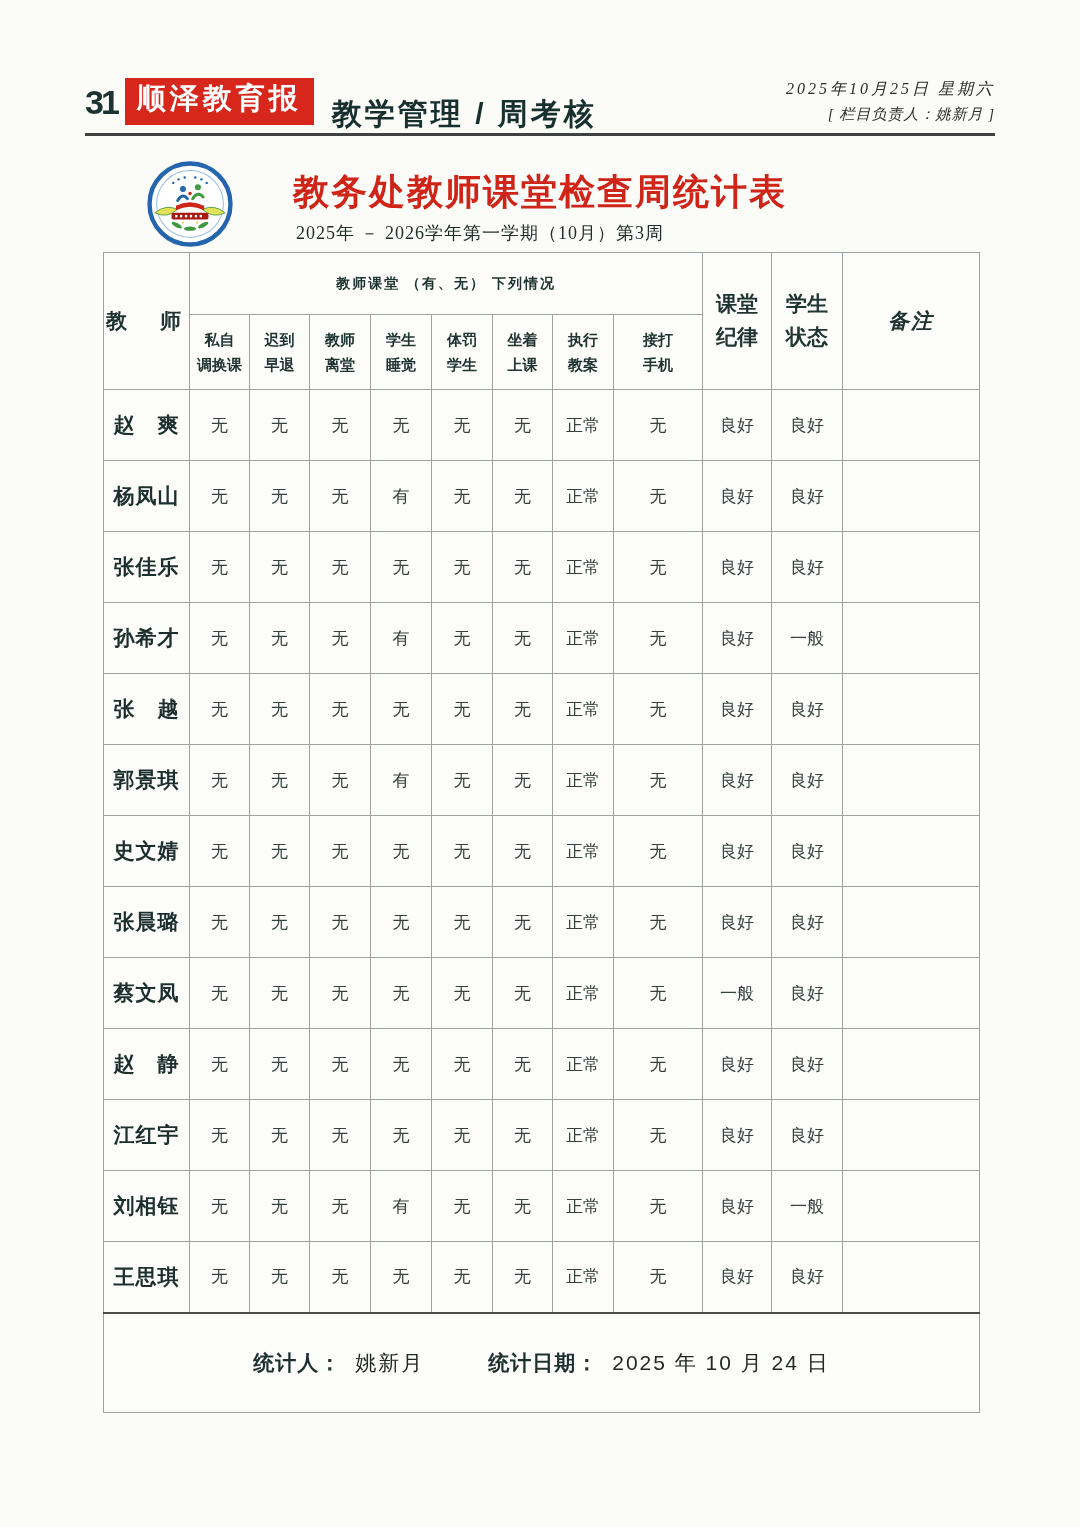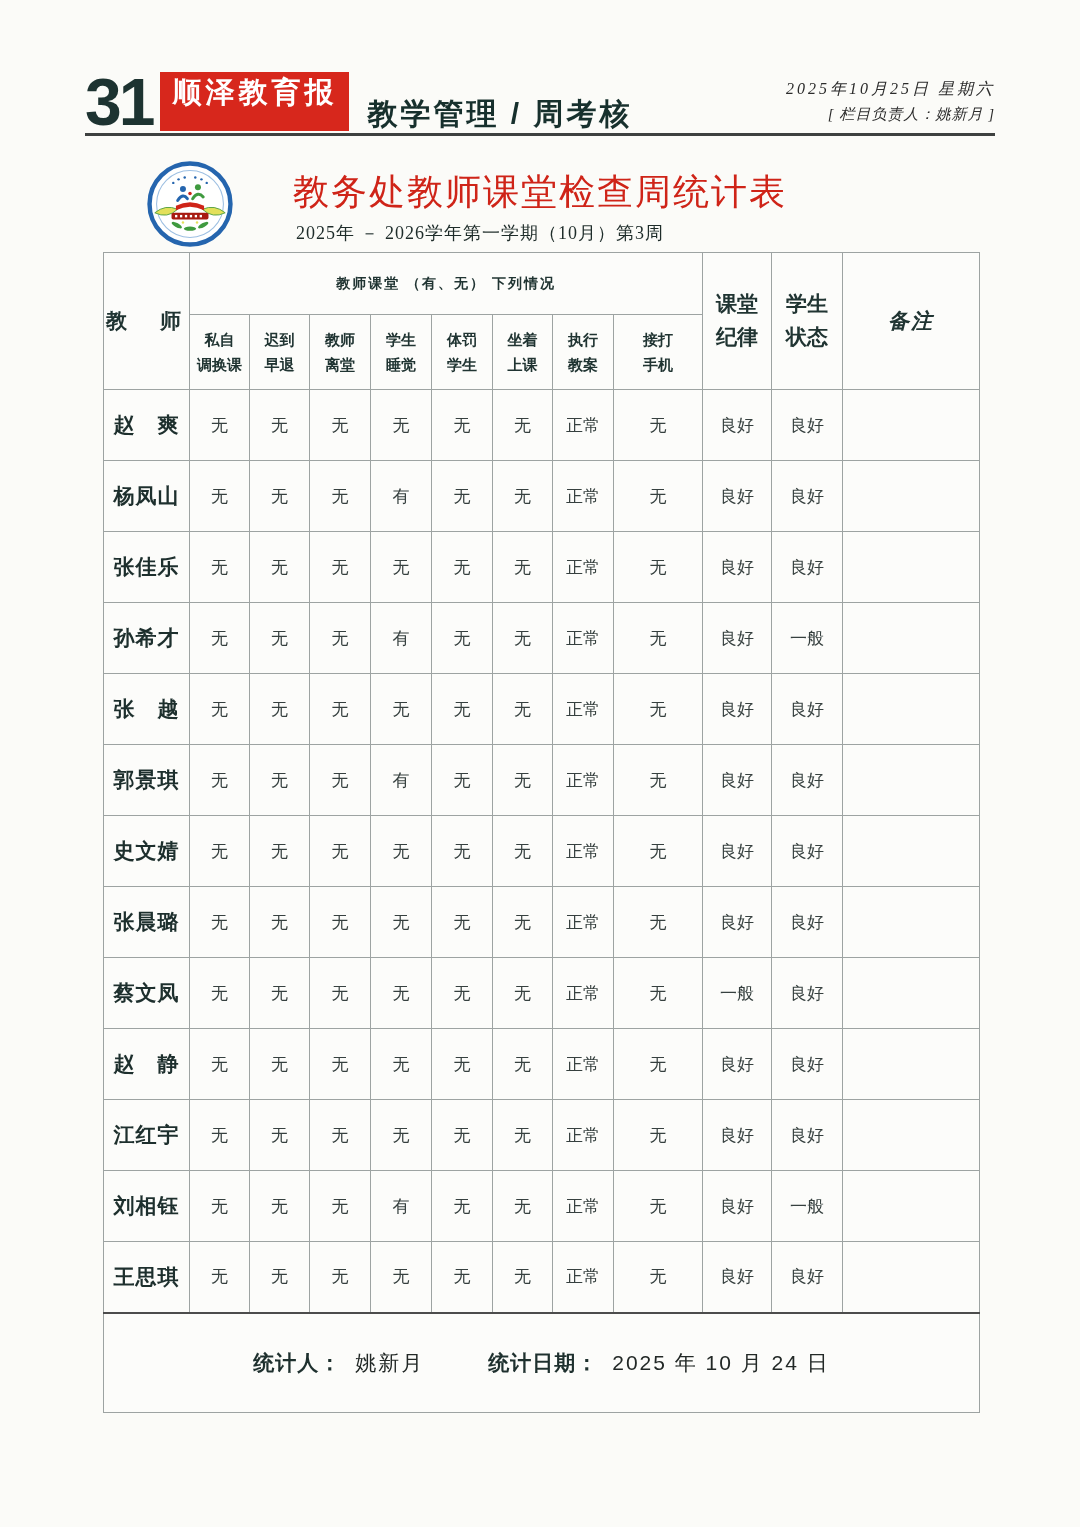--- a/index.html
+++ b/index.html
@@ -13,46 +13,46 @@
   }
   .page { position:absolute; inset:0; }
 
   
   .masthead {
     position:absolute; left:85px; top:70px; width:910px; height:66px;
     display:flex; align-items:center;
     border-bottom:3px solid #3e4140;
   }
   .page-num {
-    font-size:66px; font-weight:800; letter-spacing:-3px;
+    font-size:34px; font-weight:800; letter-spacing:-3px;
     color:#1d3331; line-height:1; margin-right:8px;
   }
   .brand-box {
     background:#d7271c; color:#ffffff;
     font-family:"Liberation Serif", serif;
     font-weight:700; font-size:29px; letter-spacing:4px;
-    padding:6px 12px 24px 12px; line-height:1;
+    padding:6px 12px 12px 12px; line-height:1;
   }
   .section-title {
     font-size:30px; font-weight:800; color:#17302d;
     letter-spacing:3px; margin-left:18px; line-height:1;margin-top:24px;
   }
   .mast-right {
     margin-left:auto; text-align:right;
     font-family:"Liberation Serif", serif; color:#2b2b2b;font-style:italic;
   }
   .mast-date { font-size:16px; letter-spacing:3px; }
   .mast-editor { font-size:15px; letter-spacing:1px; margin-top:5px; }
 
   
   .logo { position:absolute; left:146px; top:160px; }
   .doc-title {
     position:absolute; left:0; top:168px; width:1080px;
     text-align:center; color:#cf2418;
-    font-size:36px; font-weight:400; letter-spacing:2px;
+    font-size:36px; font-weight:700; letter-spacing:2px;
   }
   .doc-subtitle {
     position:absolute; left:0; top:221px; width:960px;
     text-align:center; color:#1e2c2a;
     font-family:"Liberation Serif", serif; font-size:18px; letter-spacing:1px;
   }
 
   
   table.stats {
     position:absolute; left:103px; top:252px; width:876px;

